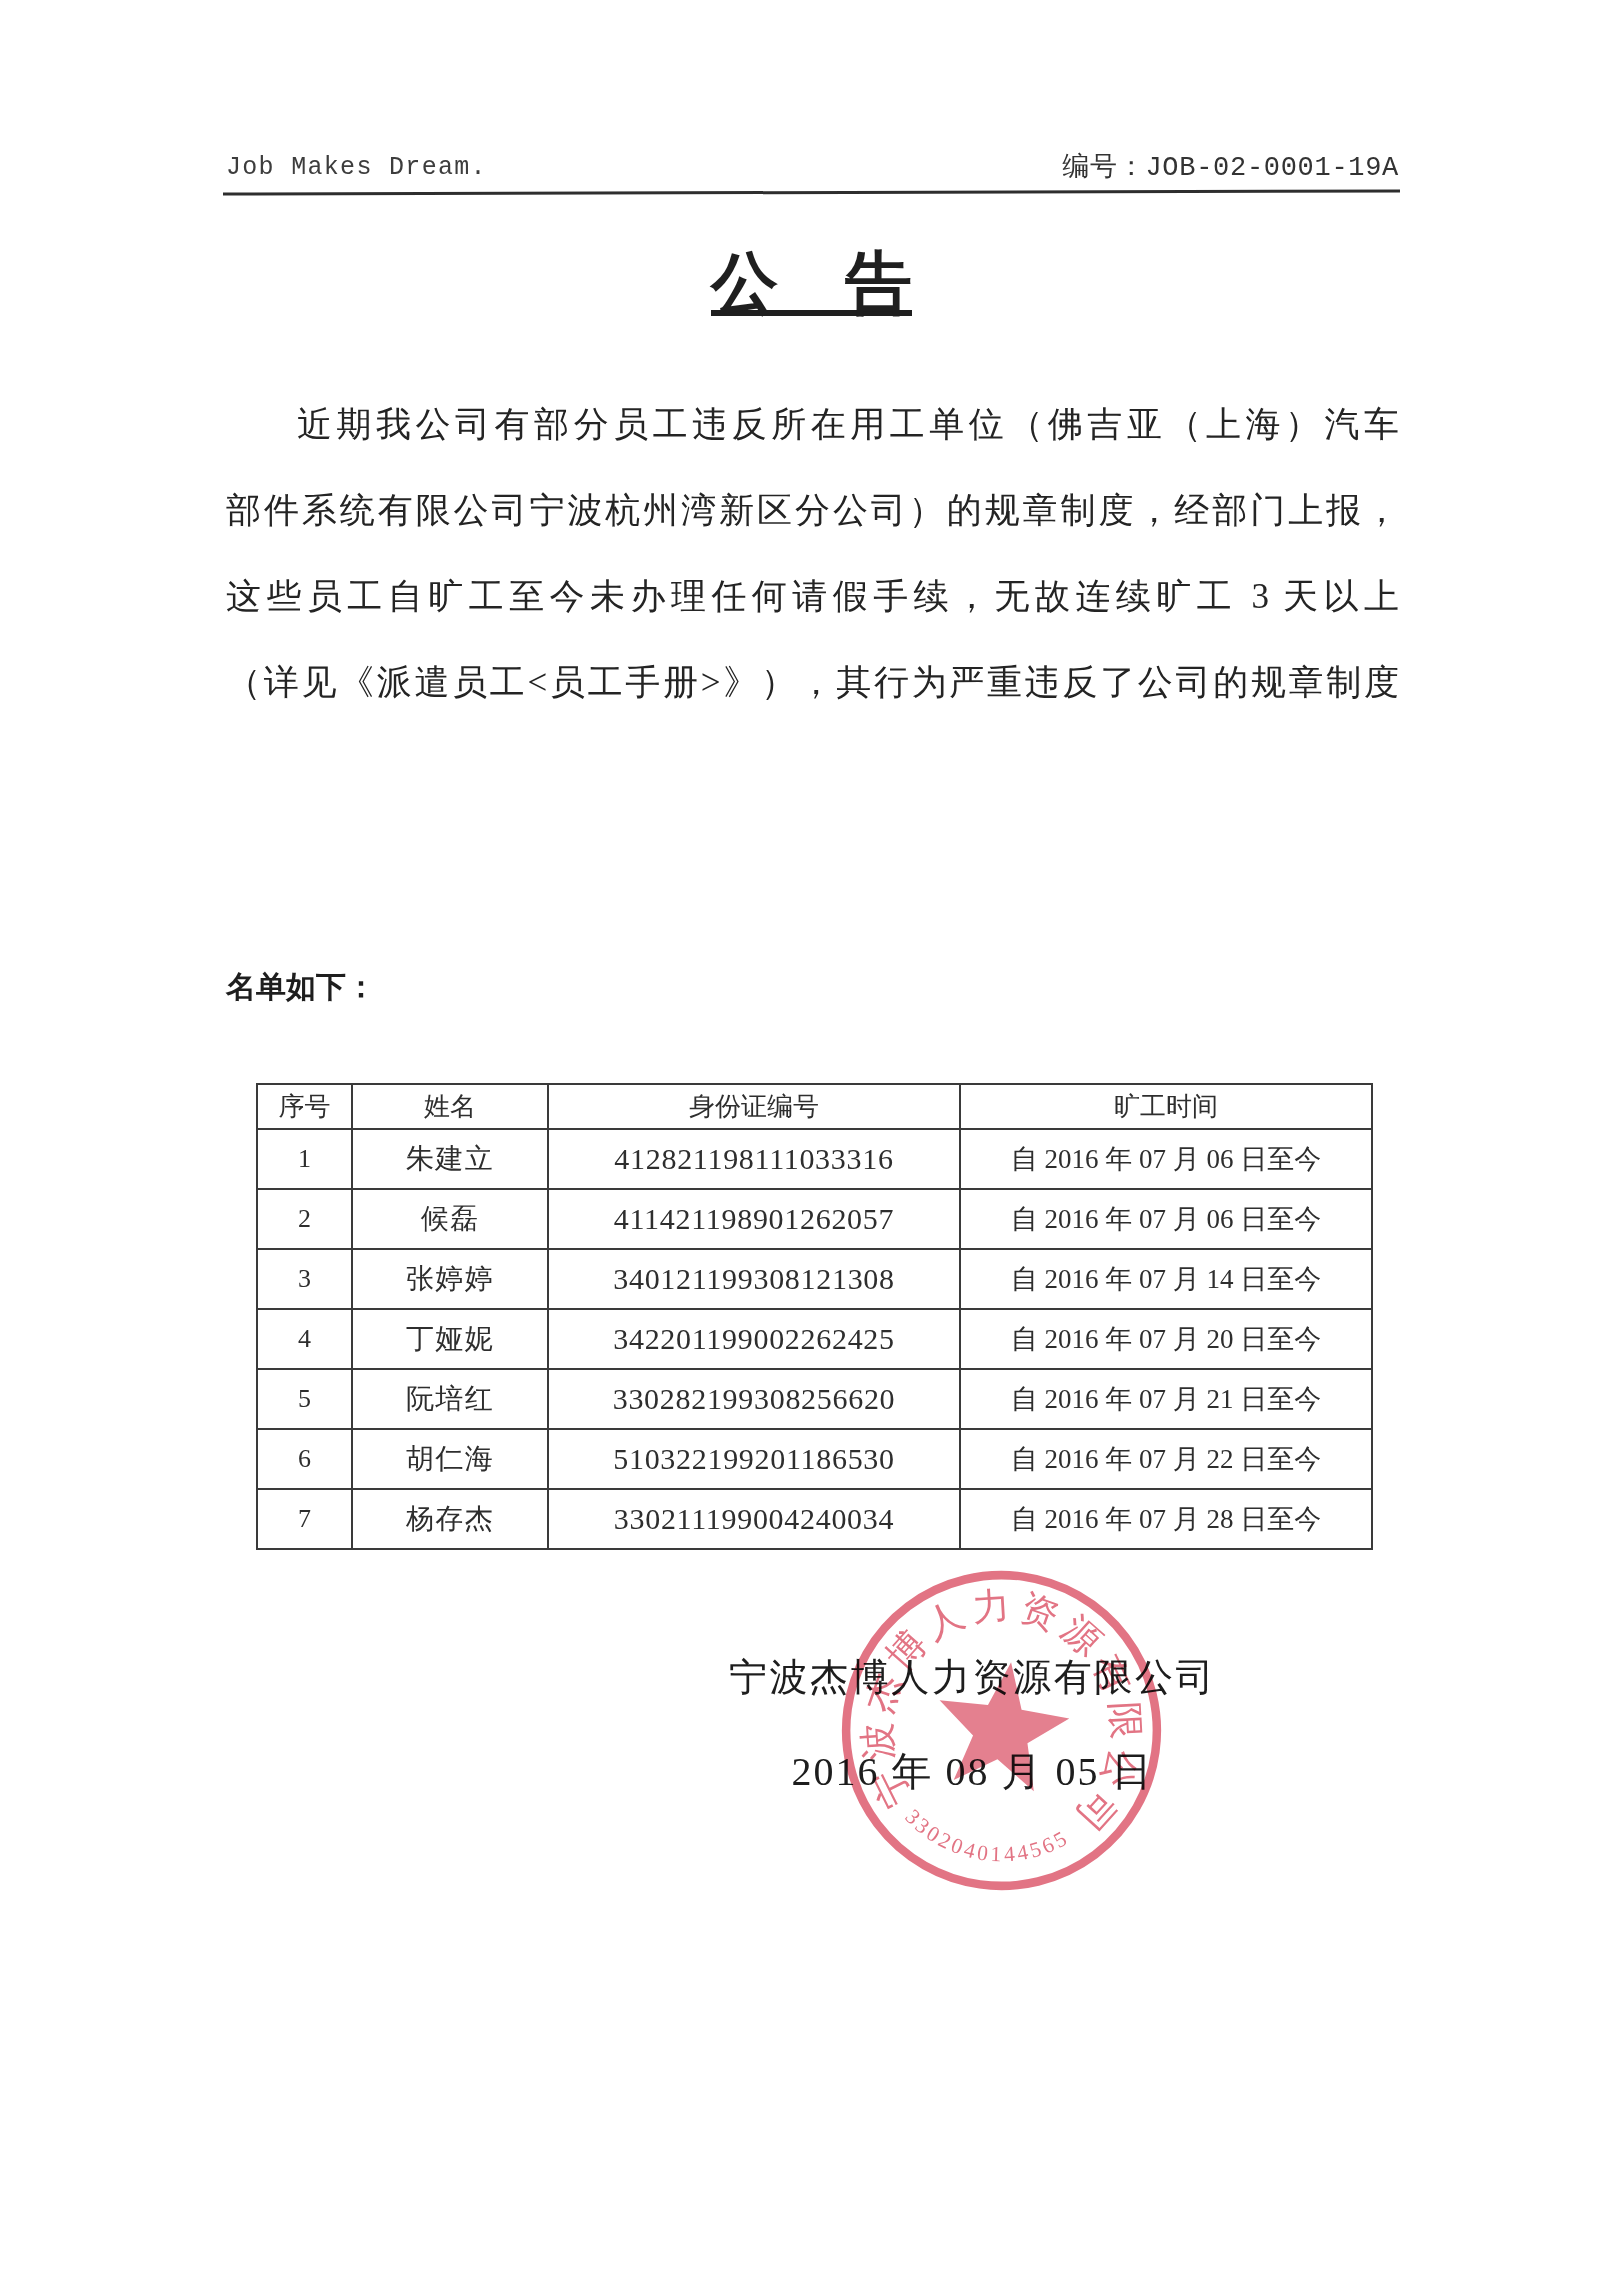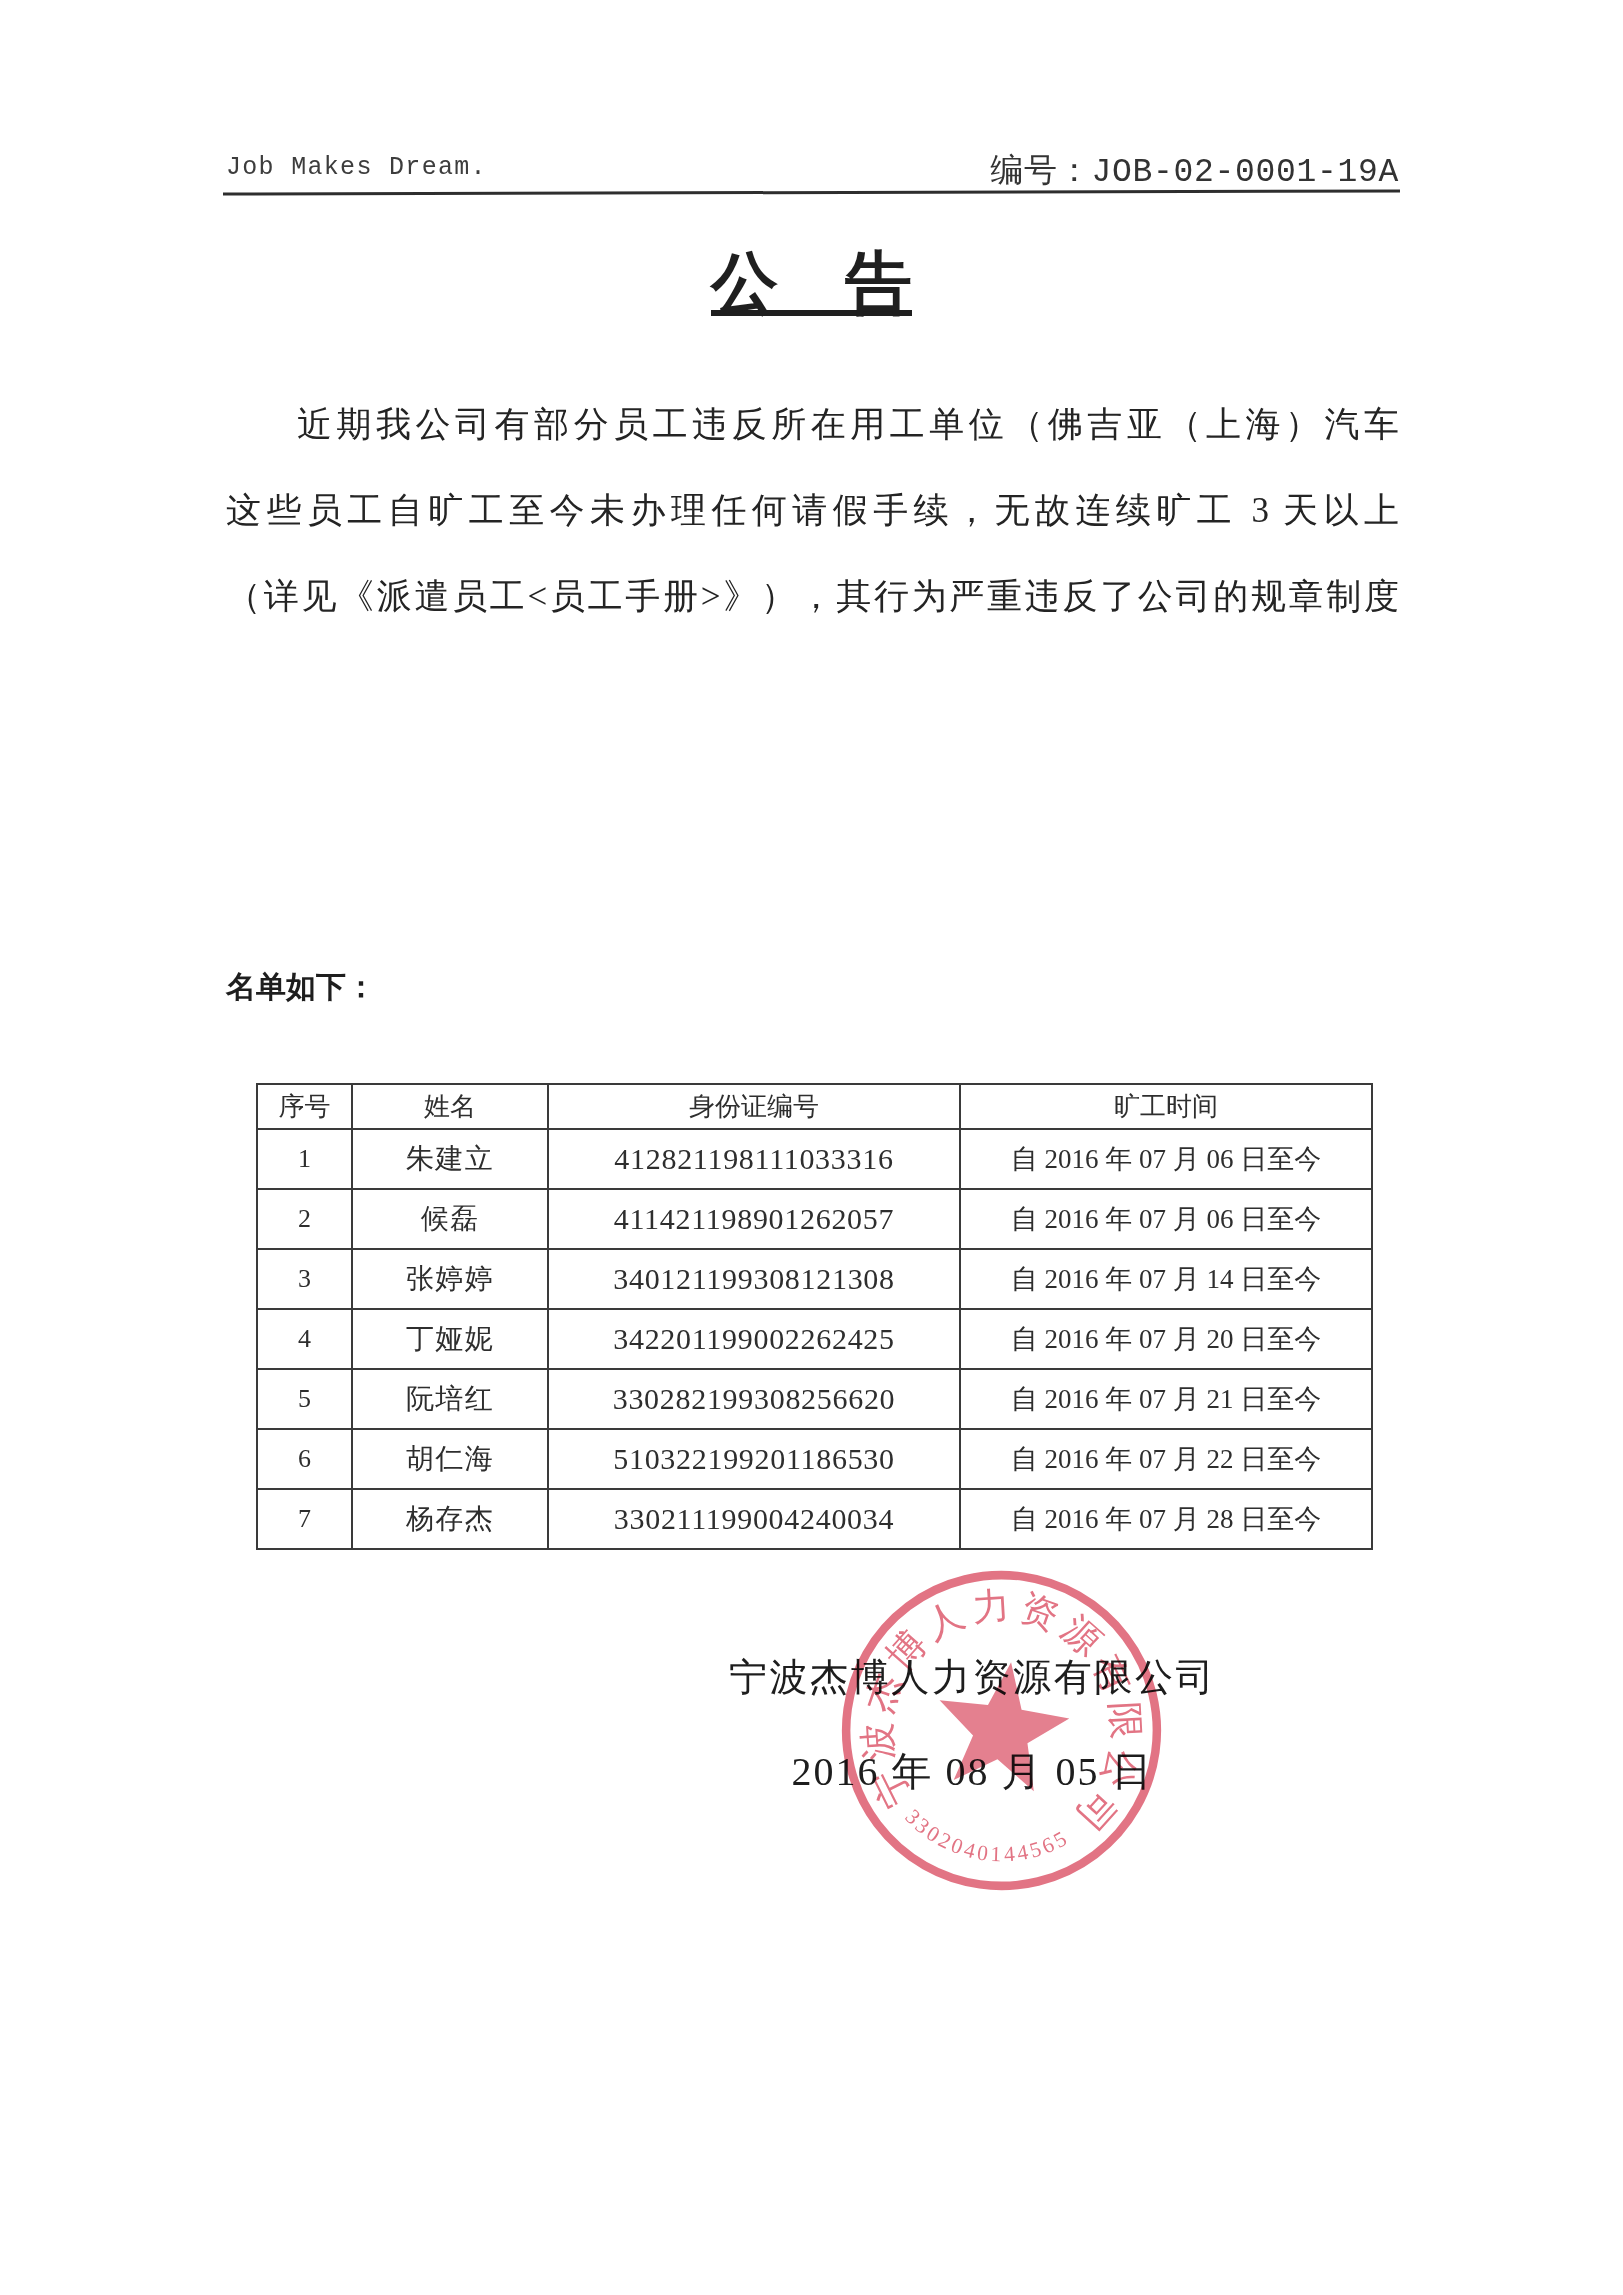--- a/index.html
+++ b/index.html
@@ -21,21 +21,21 @@
     left: 226px; top: 153px;
     font-family: "Liberation Mono", "DejaVu Sans Mono", monospace;
     font-size: 25px;
     letter-spacing: 1.3px;
     color: #3d3d3d;
   }
   .hdr-number {
     position: absolute;
     right: 224px; top: 148px;
     font-family: "Liberation Mono", "DejaVu Sans Mono", monospace;
-    font-size: 33px;
+    font-size: 27px;
     letter-spacing: 0.7px;
     color: #333333;
   }
   .hdr-rule {
     position: absolute;
     left: 223px; top: 191px;
     width: 1177px; height: 3.3px;
     background: #2e2e2e;
     transform: rotate(-0.15deg);
   }
@@ -149,20 +149,21 @@
 <div class="page">
 
   <div class="hdr-slogan">Job Makes Dream.</div>
   <div class="hdr-number">编号：JOB-02-0001-19A</div>
   <div class="hdr-rule"></div>
 
   <h1 class="doc-title">公　告</h1>
 
   <div class="paragraph">
     <div class="para-line indent">近期我公司有部分员工违反所在用工单位（佛吉亚（上海）汽车</div>
+    <div class="para-line">部件系统有限公司宁波杭州湾新区分公司）的规章制度，经部门上报，</div>
     <div class="para-line">这些员工自旷工至今未办理任何请假手续，无故连续旷工 3 天以上</div>
     <div class="para-line">（详见《派遣员工&lt;员工手册&gt;》），其行为严重违反了公司的规章制度</div>
   </div>
 
   <div class="list-label">名单如下：</div>
 
   <table class="roster">
     <colgroup>
       <col class="col-no">
         <col class="col-name">

